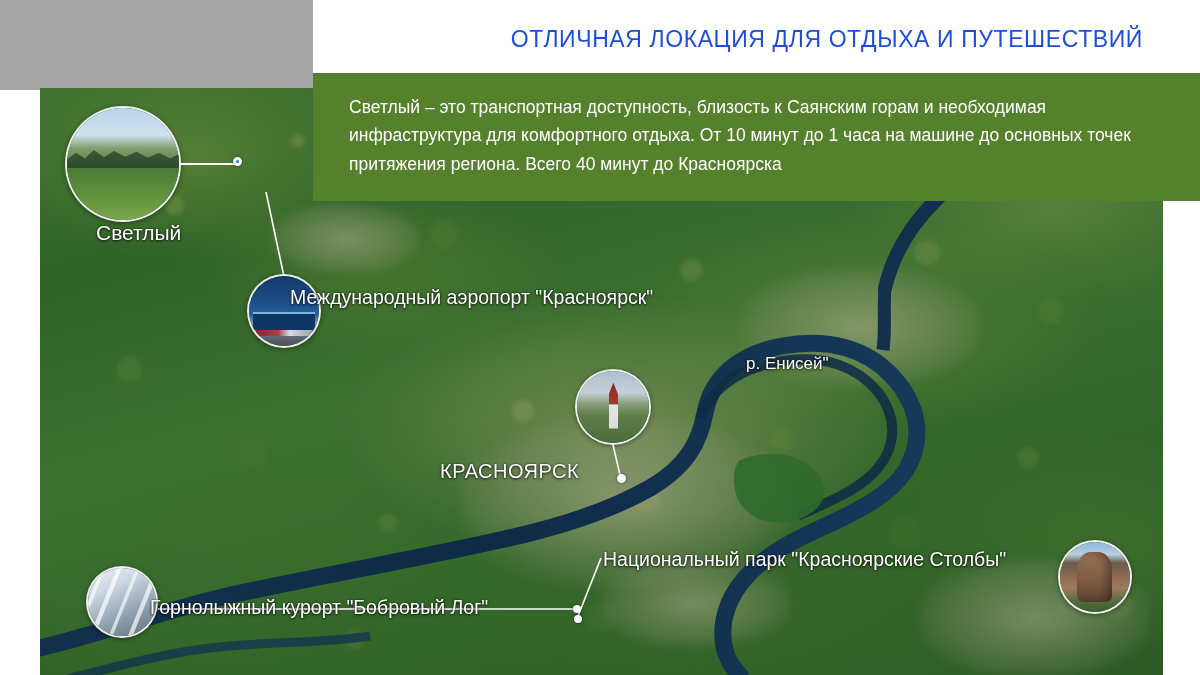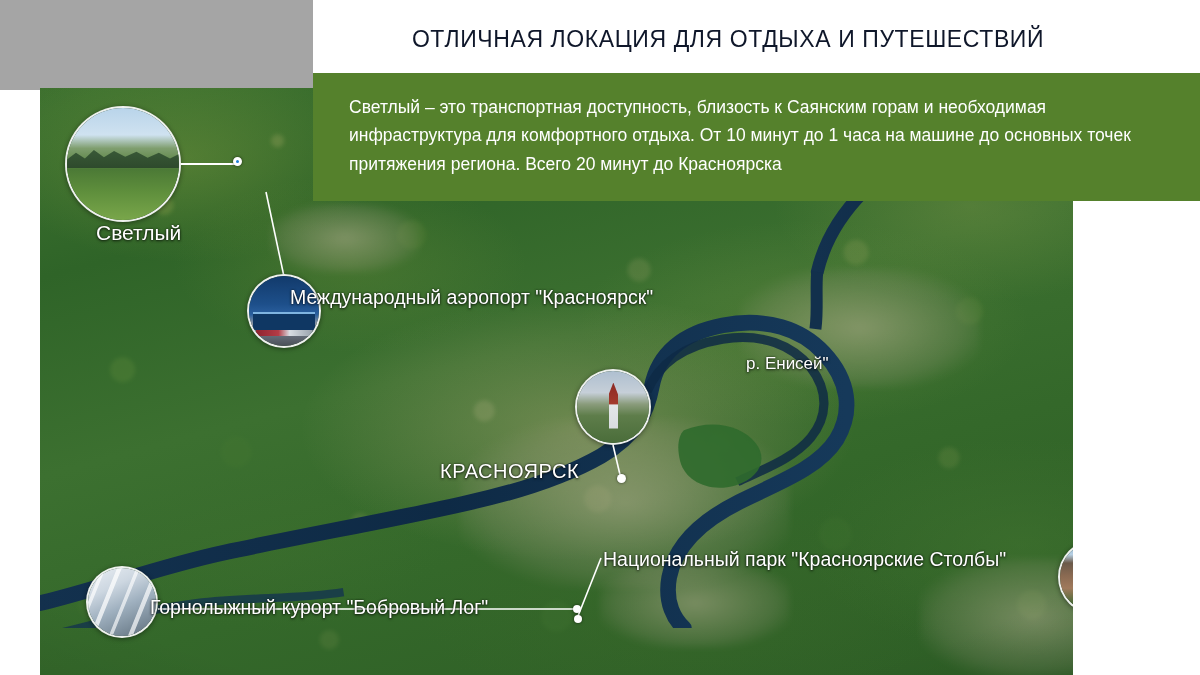--- a/index.html
+++ b/index.html
@@ -12,30 +12,30 @@
 
   
   .gray-block{
     position:absolute; left:0; top:0; width:313px; height:90px;
     background:#a5a5a5;
   }
 
   
   .slide-title{
     position:absolute; left:313px; top:26px; width:830px;
-    text-align:center;
+    text-align:right;
     font-size:23px; letter-spacing:.6px;
     font-weight:400;
-    color:#0f172a;
+    color:#1d4ed8;
     white-space:nowrap;
   }
 
   
   .map-wrap{
-    position:absolute; left:40px; top:88px; width:1033px; height:587px;
+    position:absolute; left:40px; top:88px; width:1123px; height:587px;
     overflow:hidden;
     background:#7f1d1d;
   }
   .map-canvas{ position:absolute; inset:0; }
 
   
   .map-base{
     position:absolute; inset:0;
     background:
       radial-gradient(ellipse 300px 160px at 14% 12%, rgba(150,170,70,.30), transparent 65%),
@@ -285,14 +285,14 @@
     </svg>
     <div class="dot" style="left:534px; top:527px; width:8px; height:8px;"></div>
     <div class="poi-label" style="left:563px; top:460px; font-size:19.5px;">Национальный парк "Красноярские Столбы"</div>
   </div>
 
 </div>
 
 <div class="gutter-r"></div>
 
 <div class="green-box">
-  <p>Светлый – это транспортная доступность, близость к Саянским горам и необходимая инфраструктура для комфортного отдыха. От 10 минут до 1 часа на машине до основных точек притяжения региона. Всего 20 минут до Красноярска</p>
+  <p>Светлый – это транспортная доступность, близость к Саянским горам и необходимая инфраструктура для комфортного отдыха. От 10 минут до 1 часа на машине до основных точек притяжения региона. Всего 40 минут до Красноярска</p>
 </div>
 
 </body></html>

